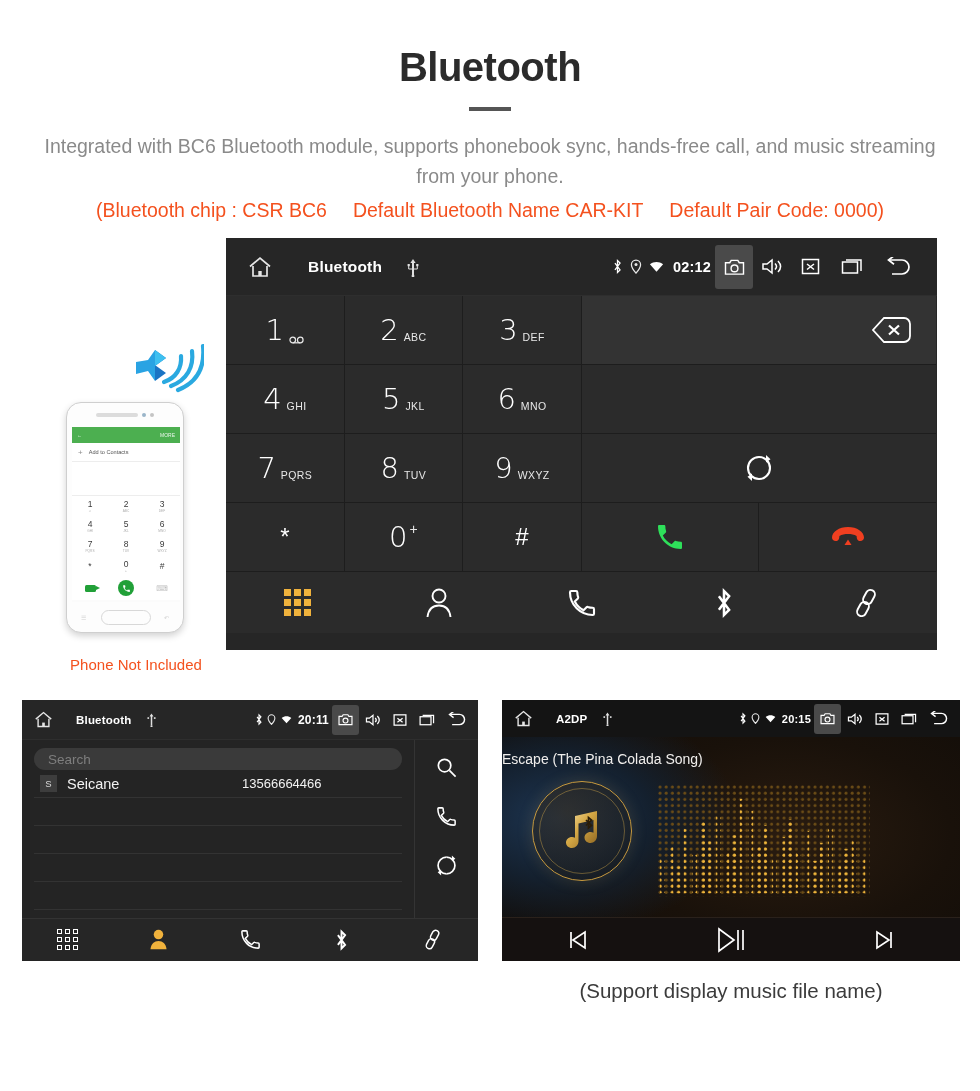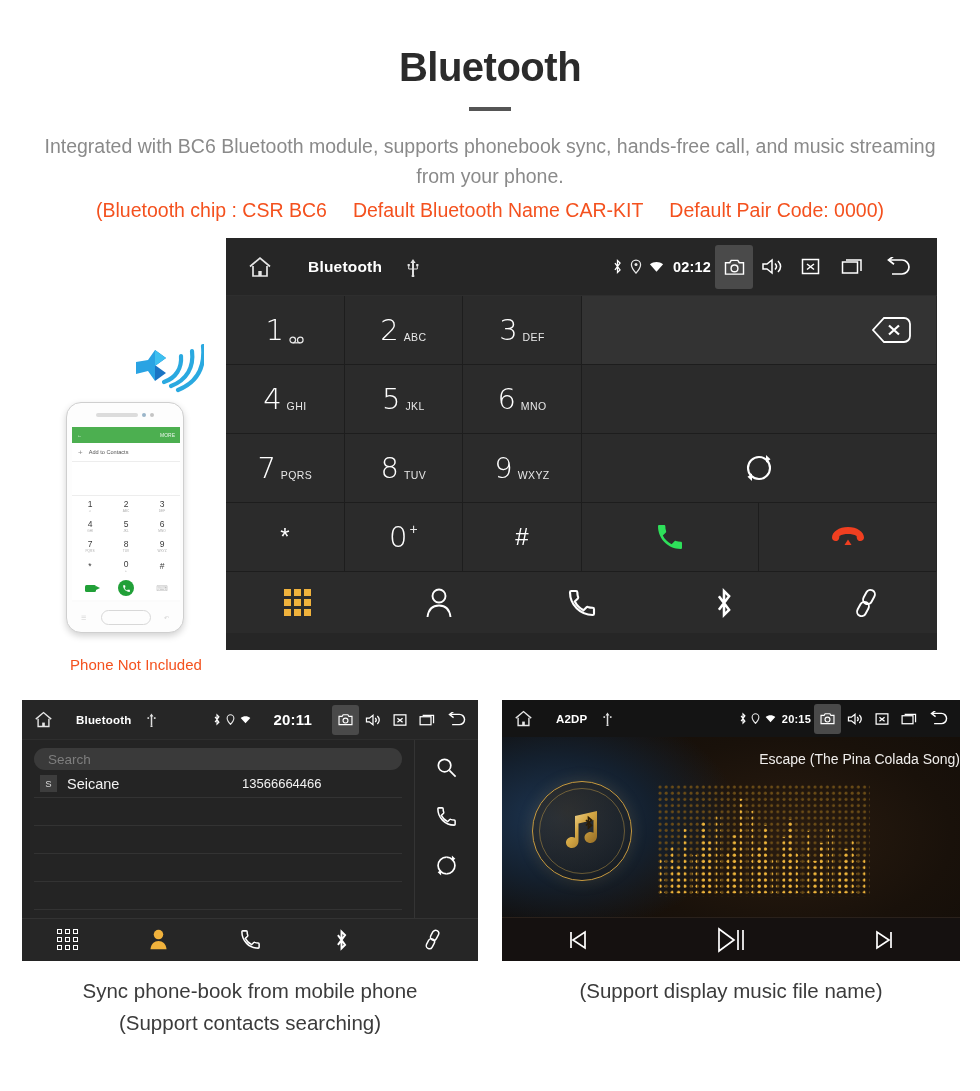--- a/index.html
+++ b/index.html
@@ -217,21 +217,21 @@
   .pb {
     position: absolute; left: 22px; top: 700px;
     width: 456px; height: 261px;
     background: #242424;
   }
   .pb-status {
     height: 40px; display:flex; align-items:center; padding: 0 8px 0 14px;
     border-bottom: 1px solid #2e2e2e;
   }
   .pb-status .sb-title { font-size: 11.5px; margin-left: 18px;}
-  .pb-status .sb-time { font-size: 15px; margin: 0 20px;}
+  .pb-status .sb-time { font-size: 12px; margin: 0 3px;}
   .pb-status .sb-btn { width: 27px; height: 30px; }
   .pb-status .sb-btn.hl { background:#4a4a4a; }
   .pb-body { display: flex; height: 178px; }
   .pb-main { flex: 1; padding: 8px 12px 0 12px; }
   .pb-search {
     height: 22px; background: #3a3a3a; border-radius: 11px;
     display: flex; align-items: center; padding-left: 14px;
     color: #7e7e7e; font-size: 13.5px;
   }
   .pb-row {
@@ -270,21 +270,21 @@
   .mu-status .sb-btn { width: 27px; height: 30px; }
   .mu-body {
     height: 180px; position: relative;
     background:
       radial-gradient(ellipse 55% 90% at 12% 45%, #1d3552 0%, #14202e 38%, rgba(18,14,11,0) 72%),
       radial-gradient(ellipse 80% 120% at 62% 55%, #2a1c10 0%, #19110a 45%, #0e0b08 100%),
       #0e0b08;
   }
   .mu-song {
     position: absolute; top: 14px; left: 0; right: 0;
-    text-align: right; color: #f0eeec; font-size: 14px;
+    text-align: left; color: #f0eeec; font-size: 14px;
   }
   .mu-art {
     position: absolute; left: 30px; top: 44px; width: 100px; height: 100px;
     border-radius: 50%;
     border: 1.6px solid #c89a3e;
     box-shadow: inset 0 0 0 4px rgba(0,0,0,0.0), 0 0 16px rgba(200,150,60,0.18);
     background: radial-gradient(circle at 35% 30%, rgba(60,45,25,0.55), rgba(10,8,6,0.2));
     display:flex; align-items:center; justify-content:center;
   }
   .mu-art .ring2 {
@@ -977,21 +977,17 @@
         <span>
           <svg width="24" height="24" viewBox="0 0 24 24" fill="none" stroke="#ffffff" stroke-width="1.7">
             <path d="M5 4 L5 20 L17 12 Z"></path>
               <path d="M19 4 L19 20"></path>
           </svg>
         </span>
       </div>
     </div>
   </div>
 
-  <div class="cap-bl">
-    <div>Sync phone-book from mobile phone</div>
-    <div>(Support contacts searching)</div>
-  </div>
   <div class="cap-br">
     <div>(Support display music file name)</div>
   </div>
 
 </div>
 
 </body></html>

